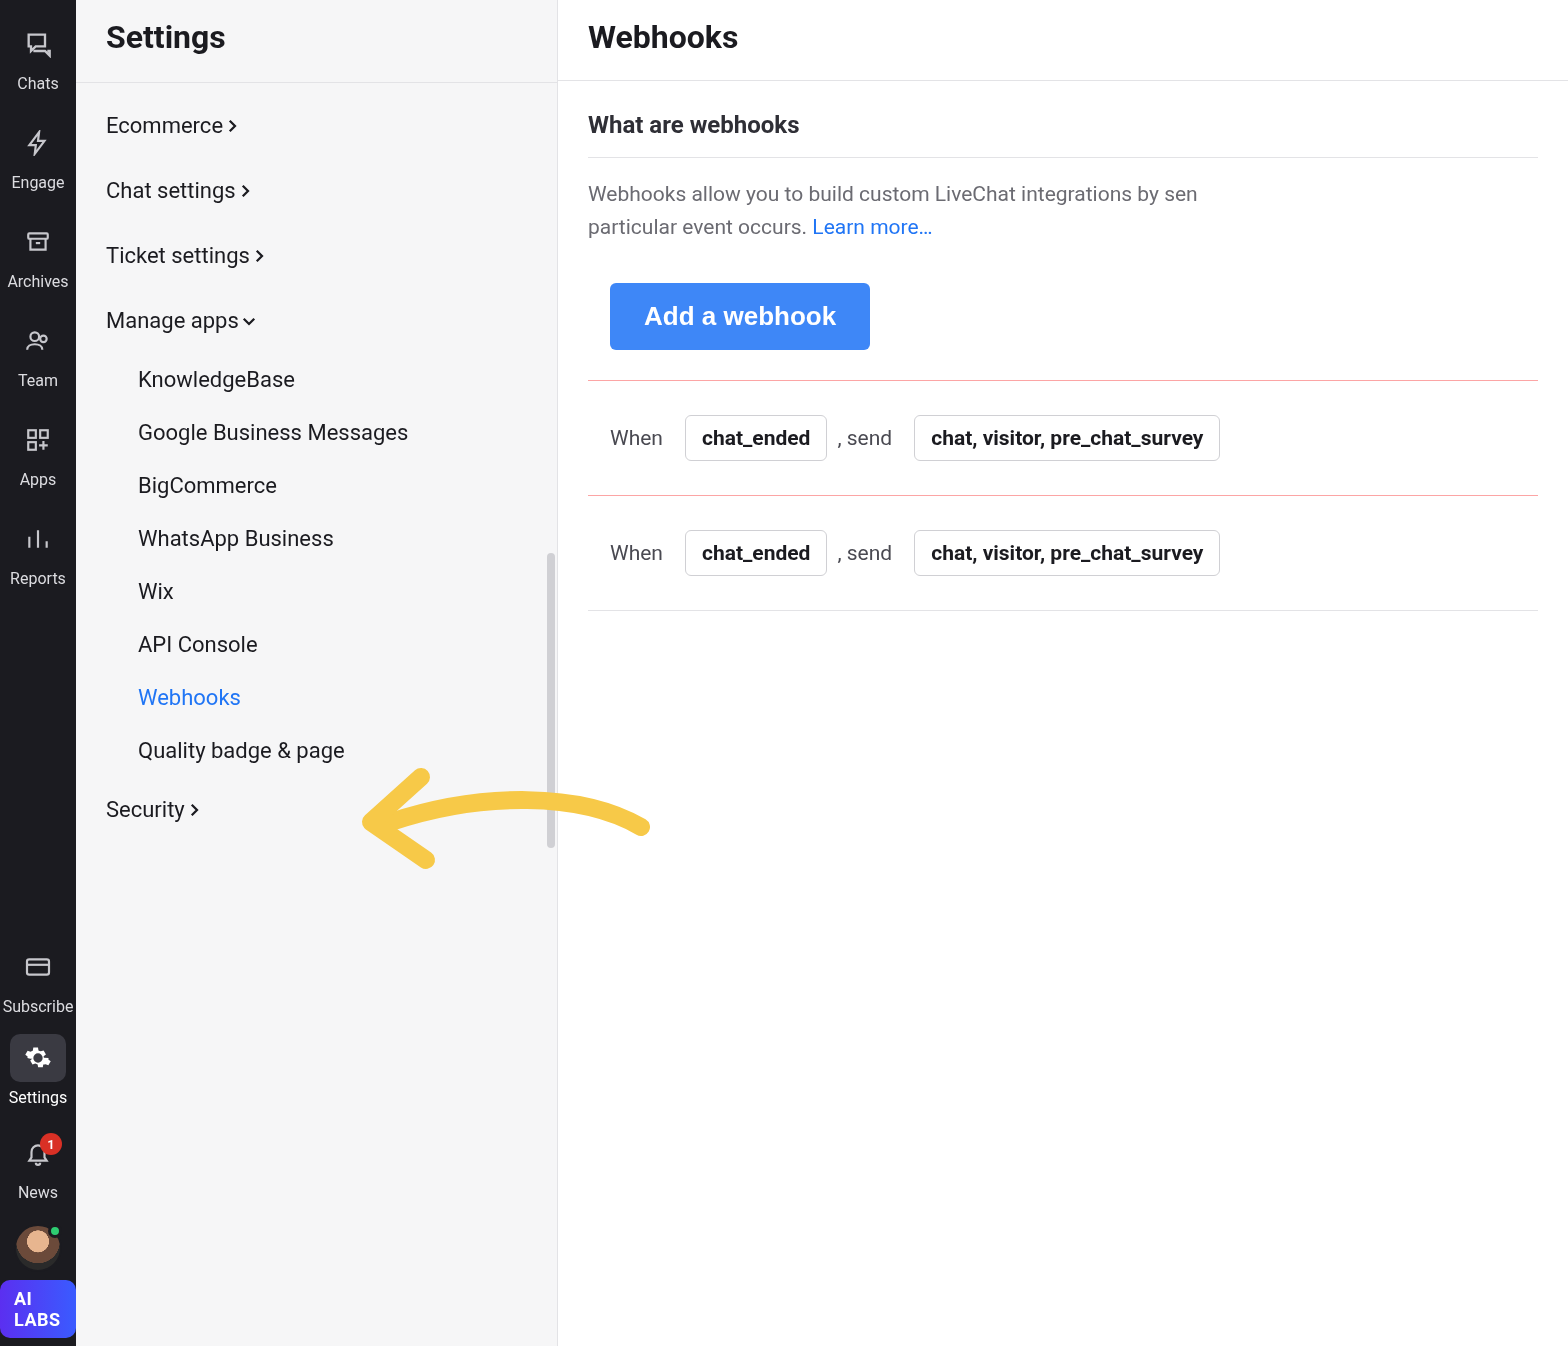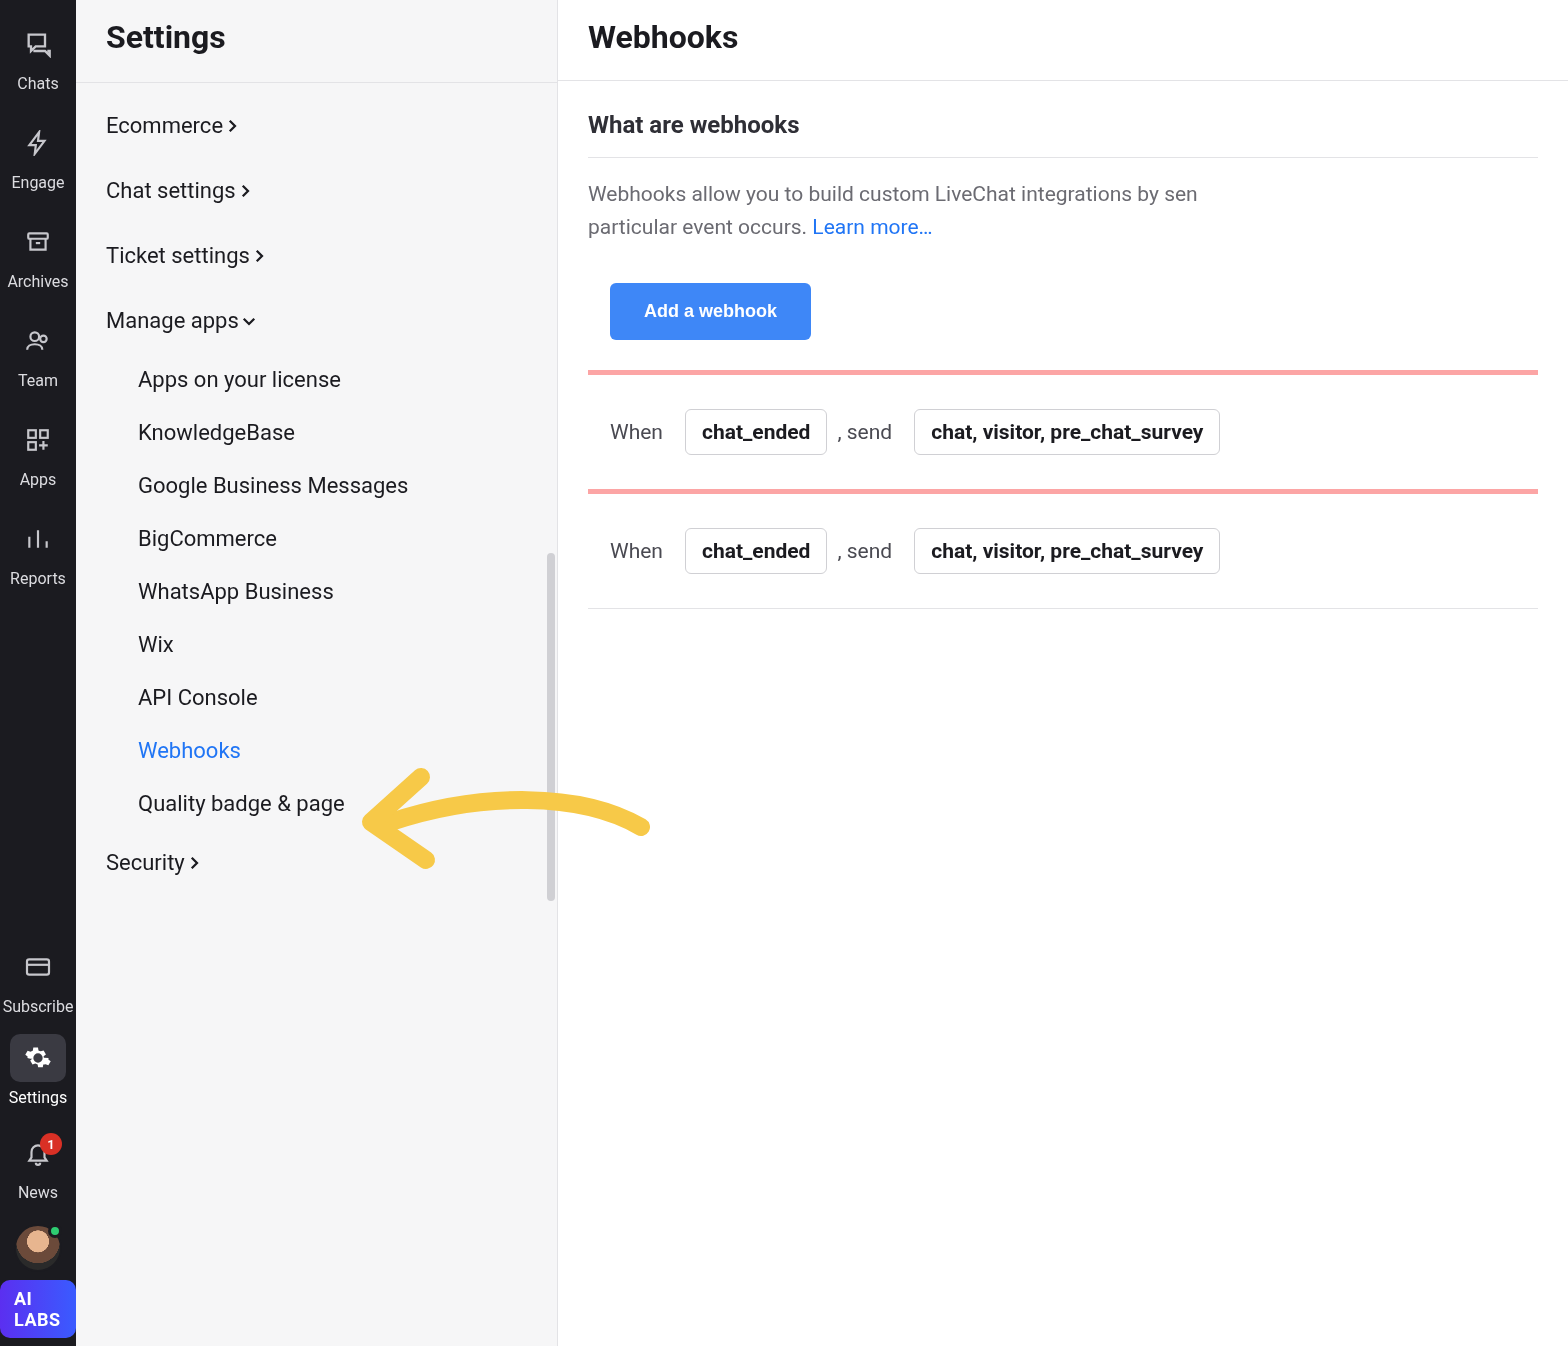--- a/index.html
+++ b/index.html
@@ -178,30 +178,30 @@
     line-height: 1.55;
     padding: 20px 0 6px;
     white-space: nowrap;
     overflow: hidden;
   }
   .section-desc a { color:#2075f5; text-decoration:none; cursor:pointer; }
   .add-btn {
     display: inline-block;
     background: #3e87f7;
     color: #fff;
-    font-size: 18px;
+    font-size: 26px;
     font-weight: 600;
     padding: 18px 34px;
     border-radius: 6px;
     margin: 34px 0 30px 22px;
     cursor: pointer;
     border: none;
   }
   .rule-block {
-    border-top: 5px solid #fca5a5;
+    border-top: 1px solid #fca5a5;
     padding: 34px 0 34px 22px;
     display: flex;
     align-items: center;
     flex-wrap: nowrap;
     gap: 10px;
     font-size: 21px;
     color: #4a4a52;
     white-space: nowrap;
   }
   .pill {
@@ -375,21 +375,20 @@
 
     <div class="s-row">
       <span>Manage apps</span>
       <span class="chev">
         <svg width="20" height="18" viewBox="0 0 24 24" fill="none" stroke="#1b1b20" stroke-width="3">
             <path d="M5 9l7 7 7-7"></path>
           </svg>
       </span>
     </div>
 
-    <div class="s-sub"><span>Apps on your license</span></div>
     <div class="s-sub"><span>KnowledgeBase</span></div>
     <div class="s-sub"><span>Google Business Messages</span></div>
     <div class="s-sub"><span>BigCommerce</span></div>
     <div class="s-sub"><span>WhatsApp Business</span></div>
     <div class="s-sub"><span>Wix</span></div>
     <div class="s-sub"><span>API Console</span></div>
     <div class="s-sub active"><span>Webhooks</span></div>
     <div class="s-sub"><span>Quality badge &amp; page</span></div>
 
     <div class="s-row">

